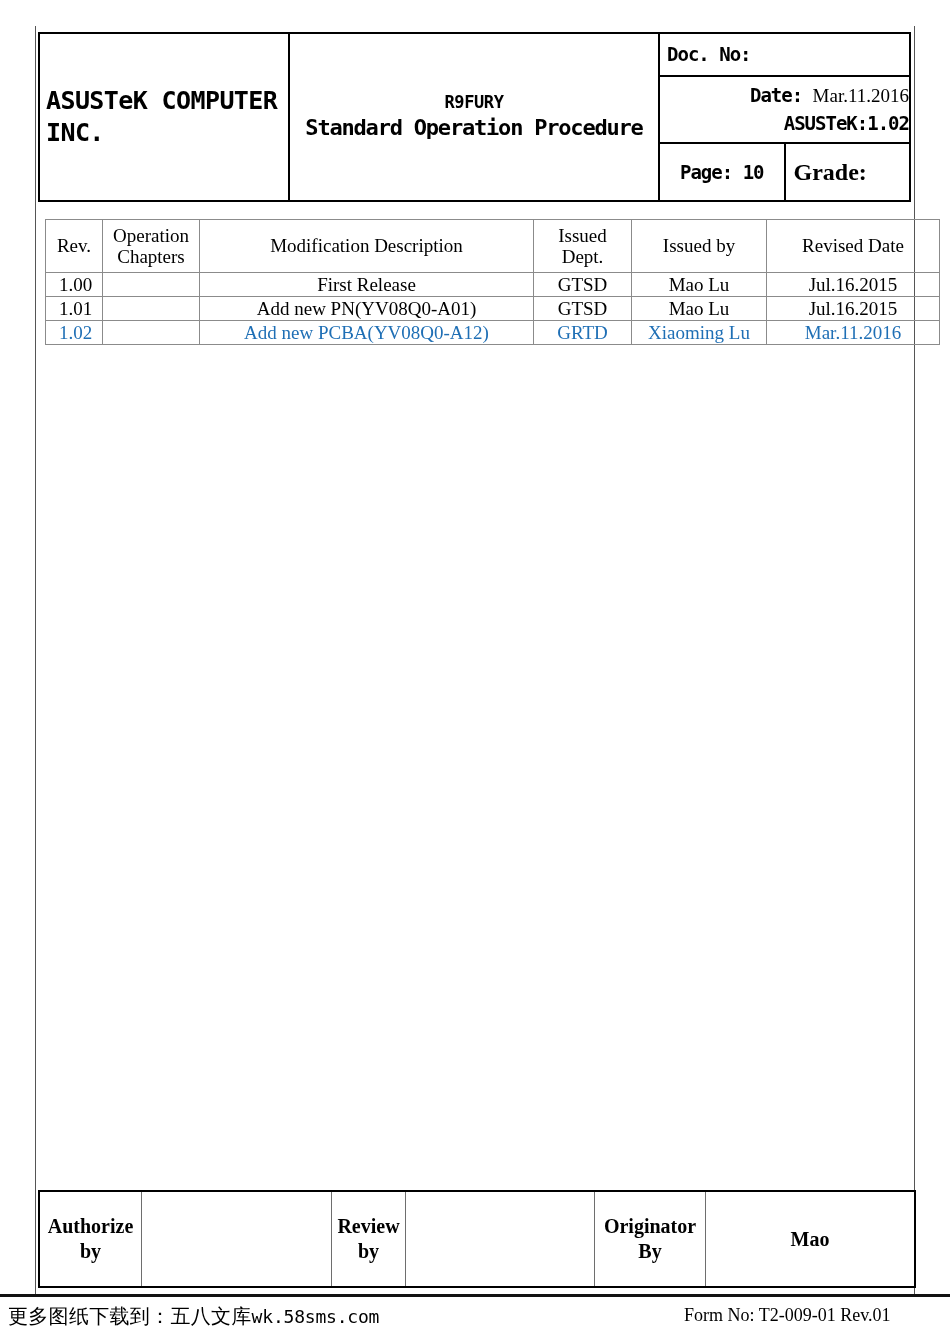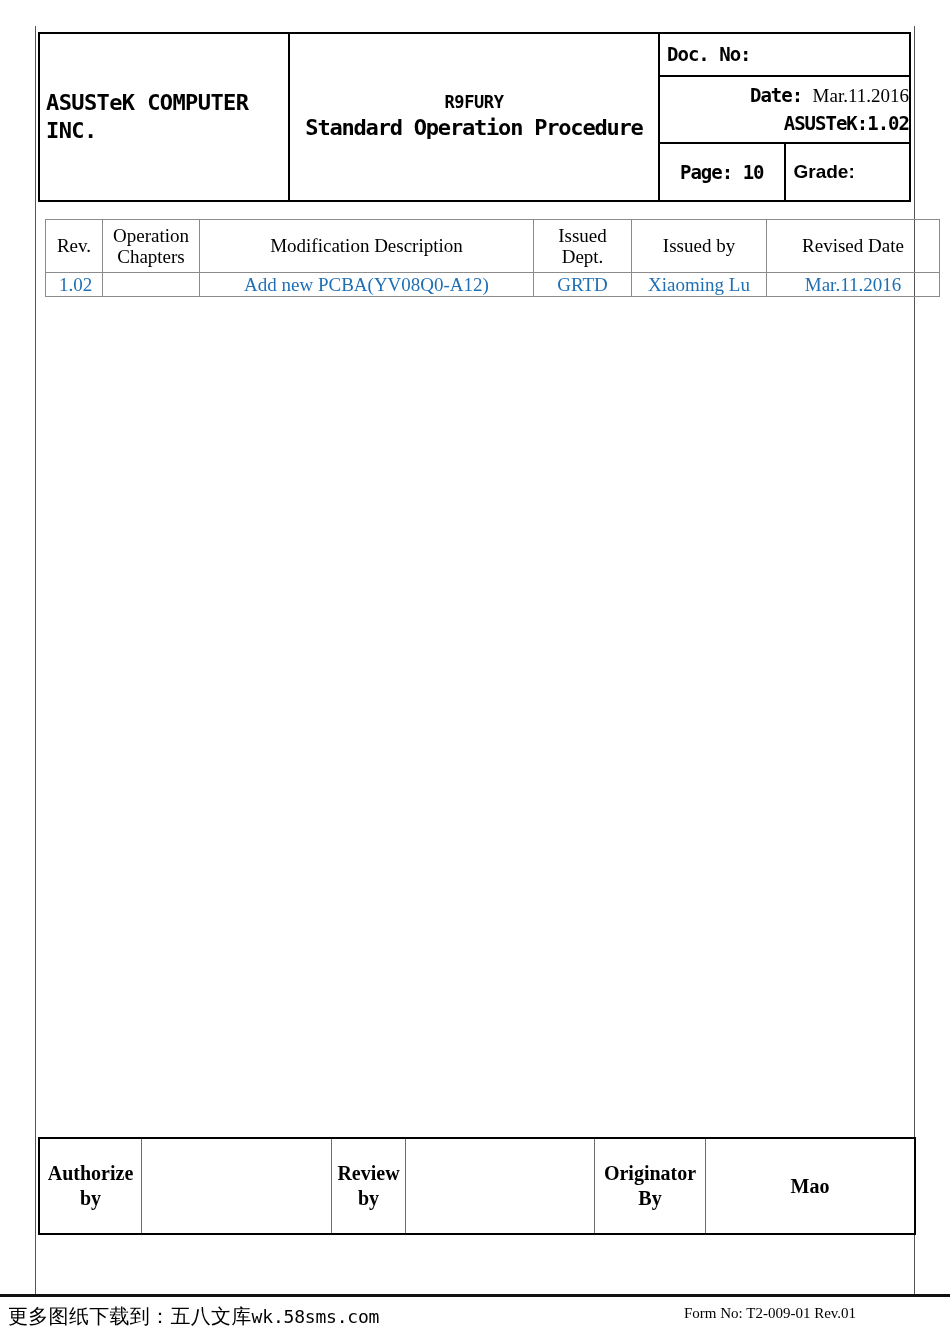--- a/index.html
+++ b/index.html
@@ -49,21 +49,21 @@
   #header-table td {
     border: 2.5px solid #000;
     padding: 0;
     vertical-align: middle;
   }
   .hcell-company {
     width: 242px;
     padding-left: 6px !important;
     font-family: "DejaVu Sans Mono", monospace;
     font-weight: bold;
-    font-size: 22px;
+    font-size: 25px;
     line-height: 1.28;
     letter-spacing: -0.6px;
     height: 164px;
     border-radius: 24px;
   }
   .hcell-title {
     width: 368px;
     text-align: center;
     font-family: "DejaVu Sans Mono", monospace;
     font-weight: bold;
@@ -101,23 +101,23 @@
     font-family: "DejaVu Sans Mono", monospace;
     font-weight: bold;
     font-size: 19px;
     letter-spacing: -1px;
     height: 56px;
     margin-left: 48px;
   }
   .hcell-grade {
     width: 108px;
     padding-left: 8px !important;
-    font-family: Liberation Sans, sans-serif;
-    font-weight: bold;
-    font-size: 19px;
+    font-family: Liberation Serif, serif;
+    font-weight: bold;
+    font-size: 24px;
   }
 
   
   #rev-table {
     position: absolute;
     left: 45px;
     top: 219px;
     width: 864px;
     border-collapse: collapse;
     table-layout: fixed;
@@ -138,21 +138,21 @@
   .col-dept  { width: 93px; }
   .col-by    { width: 130px; }
   .col-date  { width: 168px; }
   .cell-rev-num { text-align: left; padding-left: 5px !important; }
   tr.blue-row td { color: #1f6fb5; }
 
   
   #sign-table {
     position: absolute;
     left: 38px;
-    top: 1137px;
+    top: 1190px;
     width: 873px;
     border-collapse: collapse;
     table-layout: fixed;
   }
   #sign-table td {
     border: 1px solid #6e6e6e;
     height: 94px;
     vertical-align: middle;
     text-align: center;
     font-family: "Liberation Serif", serif;
@@ -183,21 +183,21 @@
   #footer-left .ascii {
     font-family: "DejaVu Sans Mono", monospace;
     font-size: 18px;
     letter-spacing: -0.2px;
   }
   #footer-right {
     position: absolute;
     left: 684px;
     top: 1305px;
     font-family: "Liberation Serif", serif;
-    font-size: 15px;
+    font-size: 18px;
     white-space: nowrap;
   }
 </style>
 </head>
 <body>
 
 <div id="page-frame"></div>
 <div id="footer-rule"></div>
 
 <table id="header-table">
@@ -250,20 +250,36 @@
       <th class="col-desc">Modification Description</th>
       <th class="col-dept">
         <div>Issued</div>
         <div>Dept.</div>
       </th>
       <th class="col-by">Issued by</th>
       <th class="col-date">Revised Date</th>
     </tr>
   </thead>
   <tbody>
+    <tr>
+      <td class="cell-rev-num">1.00</td>
+      <td></td>
+      <td>First Release</td>
+      <td>GTSD</td>
+      <td>Mao Lu</td>
+      <td>Jul.16.2015</td>
+    </tr>
+    <tr>
+      <td class="cell-rev-num">1.01</td>
+      <td></td>
+      <td>Add new PN(YV08Q0-A01)</td>
+      <td>GTSD</td>
+      <td>Mao Lu</td>
+      <td>Jul.16.2015</td>
+    </tr>
     <tr class="blue-row">
       <td class="cell-rev-num">1.02</td>
       <td></td>
       <td>Add new PCBA(YV08Q0-A12)</td>
       <td>GRTD</td>
       <td>Xiaoming Lu</td>
       <td>Mar.11.2016</td>
     </tr>
   </tbody>
 </table>

